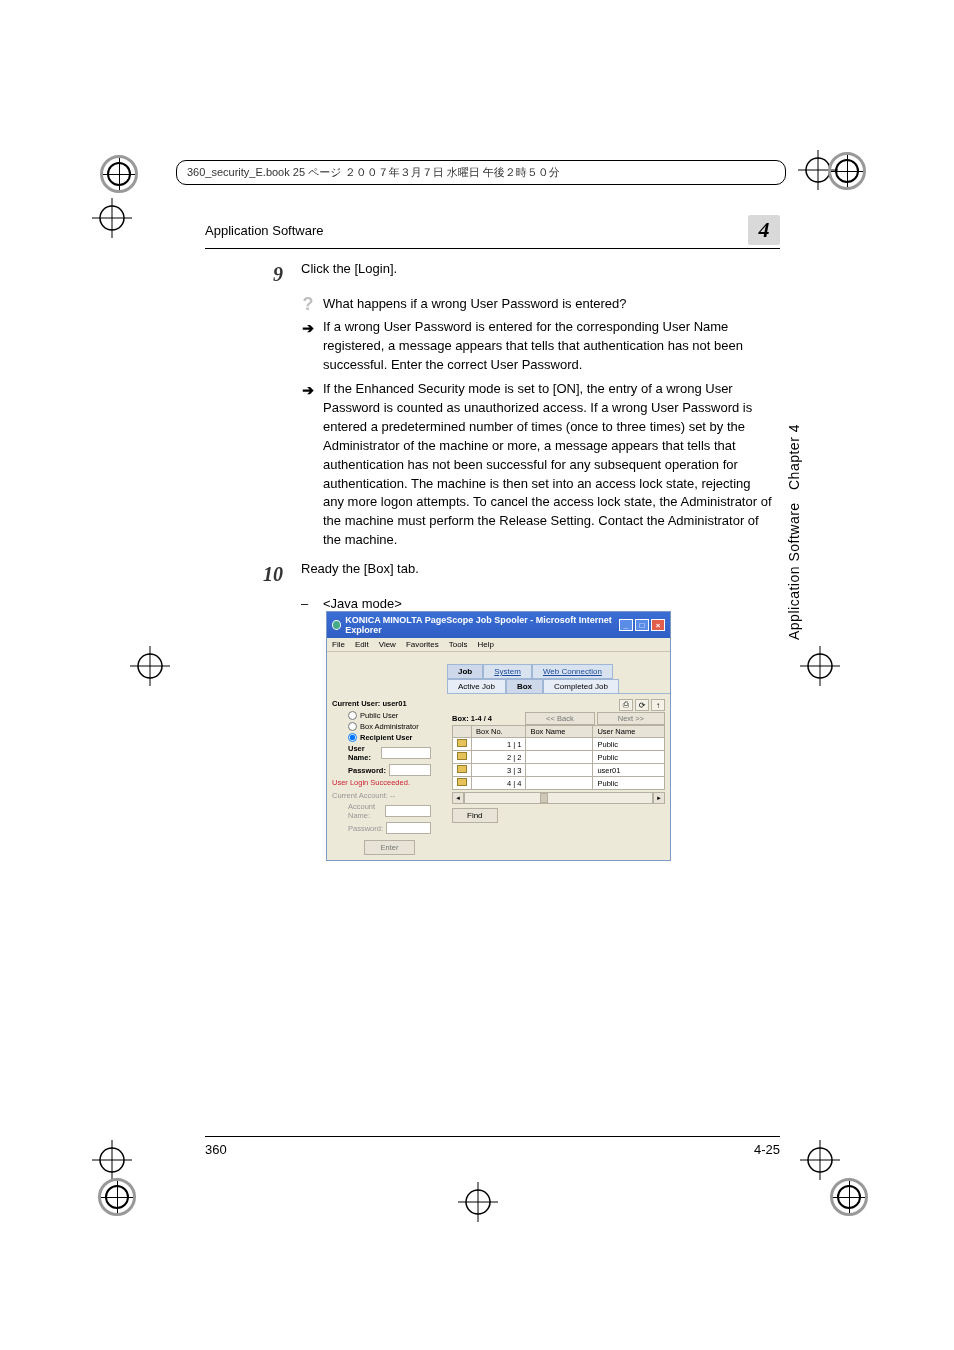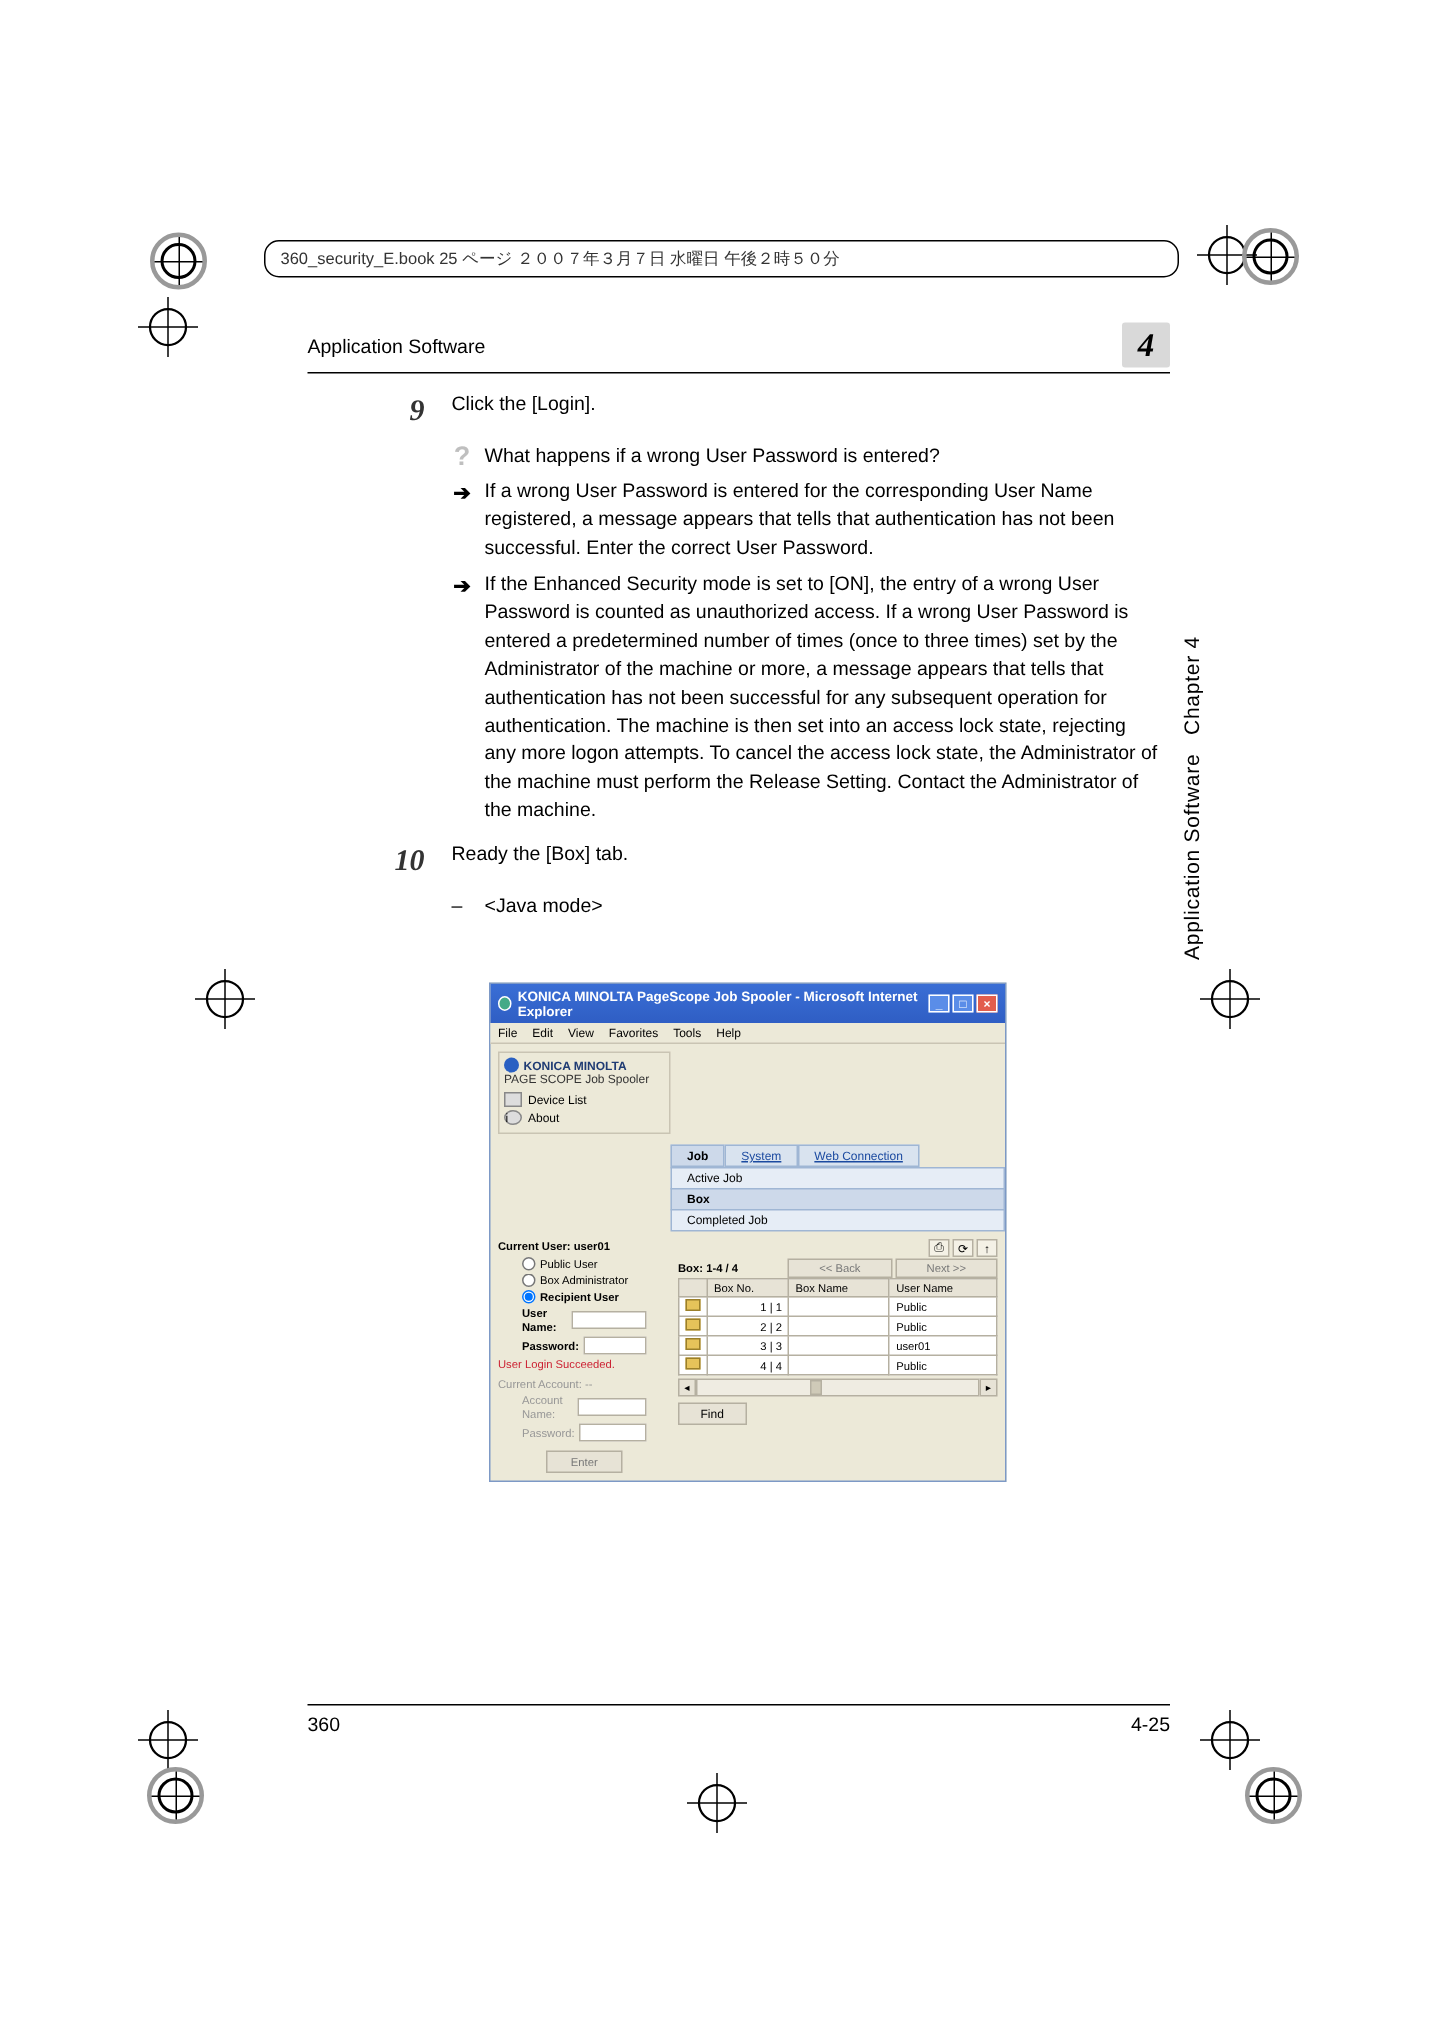--- a/index.html
+++ b/index.html
@@ -79,21 +79,21 @@
     transform-origin: right top;
     writing-mode: vertical-rl;
     transform: rotate(180deg);
     font-size: 14px;
     letter-spacing: .5px;
   }
   .side-text.top { top: 490px; }
   
   .shot {
     position: absolute;
-    left: 326px; top: 655px;
+    left: 326px; top: 611px;
     width: 345px;
     border: 1px solid #7d99c6;
     background: #ece9d8;
     font-family: Tahoma, sans-serif;
     font-size: 8px;
   }
   .shot .titlebar {
     background: linear-gradient(#3a6ed5,#2f5ec4);
     color: #fff;
     padding: 3px 5px;
@@ -107,21 +107,21 @@
   .shot .menubar { background:#ece9d8; padding:2px 5px; display:flex; gap:10px; border-bottom:1px solid #c9c4b3; color:#000; }
   .shot .toprow { display:flex; padding:5px; gap:5px; align-items:center; }
   .logo-km { font-size:8px; font-weight:bold; color:#1f3b73; }
   .sub-js { font-size:8px; color:#333; }
   .dev-status { font-size:8px; flex:1; }
   .dev-status .r { display:flex; gap:4px; }
   .shot .tabs { display:flex; gap:0; margin-left:120px; margin-top:2px; }
   .shot .tabs .t { padding:2px 10px; background:#d9e3ef; border:1px solid #9fb6d4; font-size:8px; }
   .shot .tabs .t.active { background:#cdd9ea; font-weight:bold; }
   .shot .tabs .t.link { text-decoration:underline; color:#1b4aa0; }
-  .shot .subtabs { display:flex; gap:0; margin-left:120px; border-bottom:1px solid #9fb6d4;flex-direction:column; }
+  .shot .subtabs { display:flex; gap:0; margin-left:120px; border-bottom:1px solid #9fb6d4; }
   .shot .subtabs .st { padding:2px 10px; background:#e6edf6; border:1px solid #9fb6d4; border-bottom:none; font-size:8px; }
   .shot .subtabs .st.active { background:#cdd9ea; font-weight:bold; }
   .shot-body { display:flex; padding:5px; gap:5px; }
   .leftpane { width:115px; font-size:7.5px; }
   .lp-head { font-weight:bold; margin-bottom:3px; }
   .lp-row { display:flex; align-items:center; gap:3px; margin:2px 16px; }
   .lp-row input[type=radio]{ width:9px; height:9px; }
   .lp-input { width:70px; height:12px; border:1px solid #b5b0a1; background:#fff; }
   .lp-red { color:#c23; font-size:7.5px; }
   .lp-grey { color:#979797; }
@@ -284,35 +284,20 @@
   <div class="menubar">
     <span>File</span>
     <span>Edit</span>
     <span>View</span>
     <span>Favorites</span>
     <span>Tools</span>
     <span>Help</span>
   </div>
 
   <div class="toprow">
-    <div style="width:115px; border:1px solid #c9c4b3; padding:3px;">
-      <div style="display:flex; align-items:center; gap:3px;">
-        <span style="width:10px;height:10px;border-radius:50%;background:#2a60c2;display:inline-block;"></span>
-        <span class="logo-km">KONICA MINOLTA</span>
-      </div>
-      <div class="sub-js">PAGE SCOPE Job Spooler</div>
-      <div class="dev-list-row" style="margin-top:4px;">
-        <span class="dl-icon"></span>
-        <span>Device List</span>
-      </div>
-      <div class="dev-list-row">
-        <span class="dl-icon" style="border-radius:50%;">i</span>
-        <span>About</span>
-      </div>
-    </div>
   </div>
 
   <div class="tabs">
     <div class="t active">Job</div>
     <div class="t link">System</div>
     <div class="t link">Web Connection</div>
   </div>
   <div class="subtabs">
     <div class="st">Active Job</div>
     <div class="st active">Box</div>

